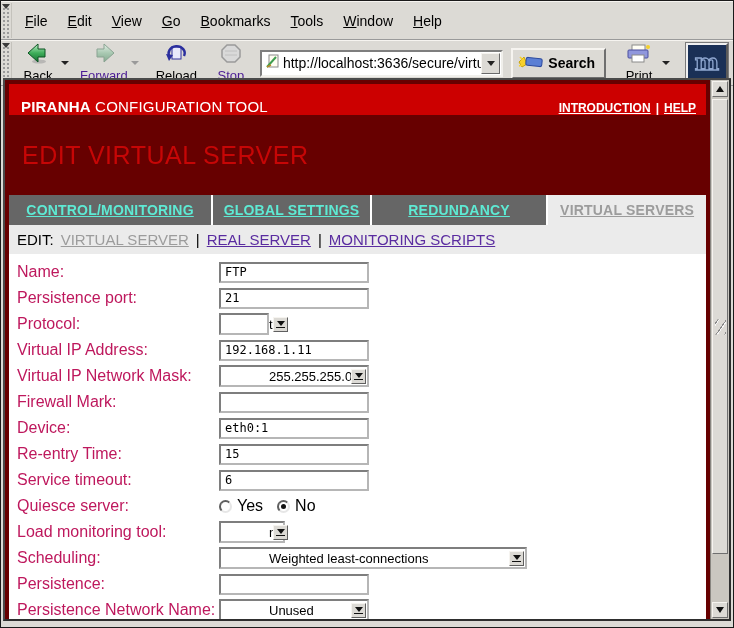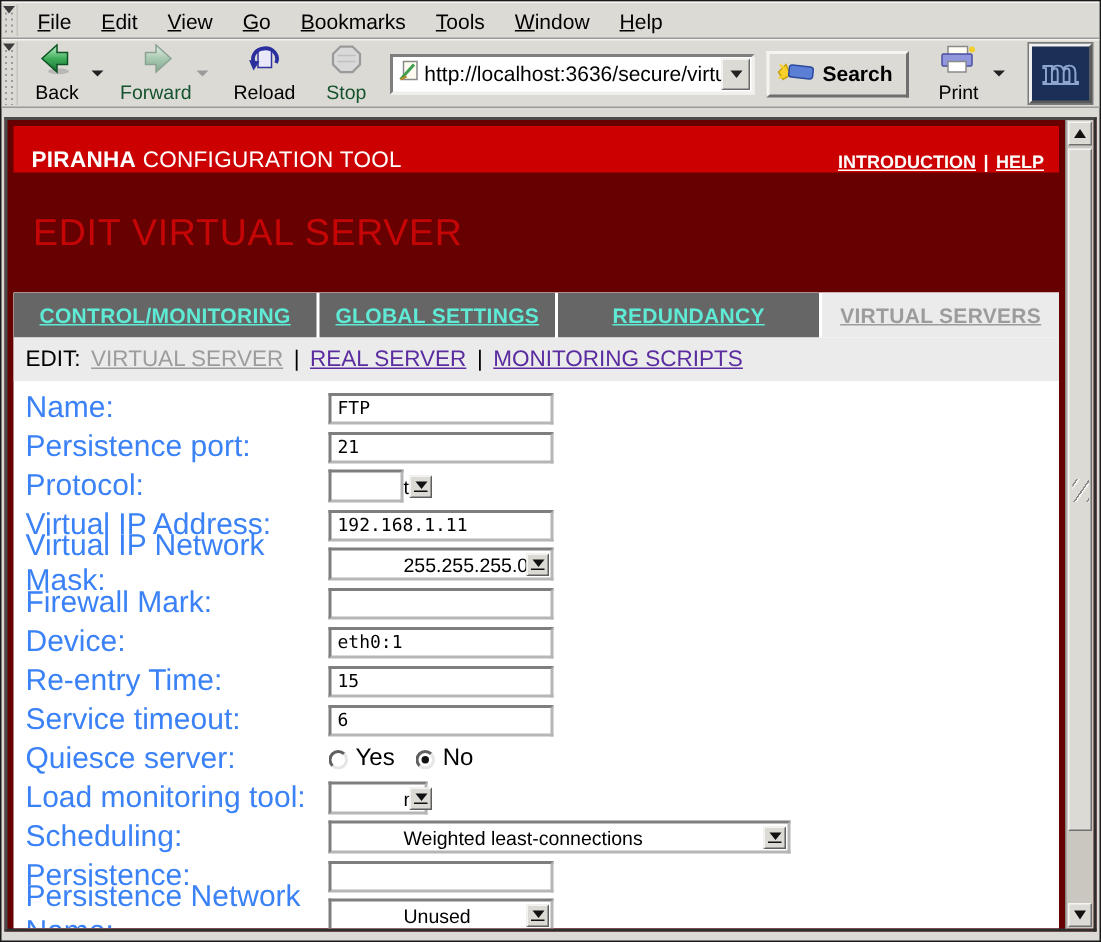--- a/index.html
+++ b/index.html
@@ -6,21 +6,21 @@
   html, body { background: #888; }
   .window {
     width: 734px; height: 628px;
     background: #dcdad5;
     border: 1px solid #1a1a1a;
     position: relative; overflow: hidden;
     font-family: "Liberation Sans", sans-serif;
   }
   
   .menubar {
-    height: 25px; display: flex; align-items: center;
+    height: 39px; display: flex; align-items: center;
     background: #dcdad5;
     border-top: 1px solid #f6f4f0;
     border-bottom: 1px solid #9a9a9a;
   }
   .grippy {
     width: 10px; align-self: stretch; margin: 1px 3px 1px 1px;
     background-color: #dcdad5;
     background-image: radial-gradient(circle, #9a9a9a 26%, transparent 28%);
     background-size: 4px 4px;
     border-right: 1px solid #c4c2bc;
@@ -38,21 +38,21 @@
     background: #dcdad5;
     border-top: 1px solid #f6f4f0;
     border-bottom: 1px solid #9a9a9a;
     padding-right: 5px;
   }
   .tool-btn {
     display: flex; flex-direction: column; align-items: center; justify-content: center;
     min-width: 46px; height: 42px; font-size: 13px; color: #000; padding: 1px 3px;
   }
   .tool-btn .tlabel { margin-top: 1px; }
-  .tool-btn.disabled { color: #14532d; text-align: center; }
+  .tool-btn.disabled { color: #4c1d95; text-align: center; }
   .drop-caret {
     width: 0; height: 0; flex: none;
     border-left: 4px solid transparent; border-right: 4px solid transparent;
     border-top: 4px solid #222; margin: 0 8px 0 0;
   }
   .drop-caret.disabled { border-top-color: #9a9a9a; }
   .urlbar {
     flex: 1; min-width: 0; height: 27px; margin: 0 8px 0 6px;
     display: flex; align-items: center;
     background: #fff;
@@ -137,21 +137,21 @@
   .tab.active { background: #ebebeb; color: #9c9c9c; }
   .subnav {
     flex: none; height: 29px; background: #ebebeb;
     display: flex; align-items: center; gap: 7px;
     font-size: 15px; padding-left: 8px; color: #000;
   }
   .subnav .muted { color: #9c9c9c; text-decoration: underline; }
   .subnav .plink { color: #5a2ca0; text-decoration: underline; cursor: pointer; }
   .form { flex: 1; padding-top: 5px; overflow: hidden; }
   .frow { height: 26px; display: flex; align-items: center; padding-left: 8px; }
-  .flabel { width: 202px; flex: none; font-size: 20px; color: #3b82f6; }
+  .flabel { width: 202px; flex: none; font-size: 16px; color: #be185d; }
   .gtk-input {
     width: 150px; height: 21px; background: #fff;
     border: 2px solid; border-color: #7e7e7e #b6b6b6 #b6b6b6 #7e7e7e;
     font-family: "DejaVu Sans Mono", monospace; font-size: 12px; padding: 0 4px; color: #000;
   }
   .gtk-select {
     display: flex; align-items: center; height: 22px; background: #fff;
     border: 2px solid; border-color: #7e7e7e #b6b6b6 #b6b6b6 #7e7e7e; cursor: pointer; padding-left: 44px;
   }
   .gtk-select .val { flex: 1; font-size: 13px; padding: 0 4px; white-space: nowrap; overflow: hidden; }

